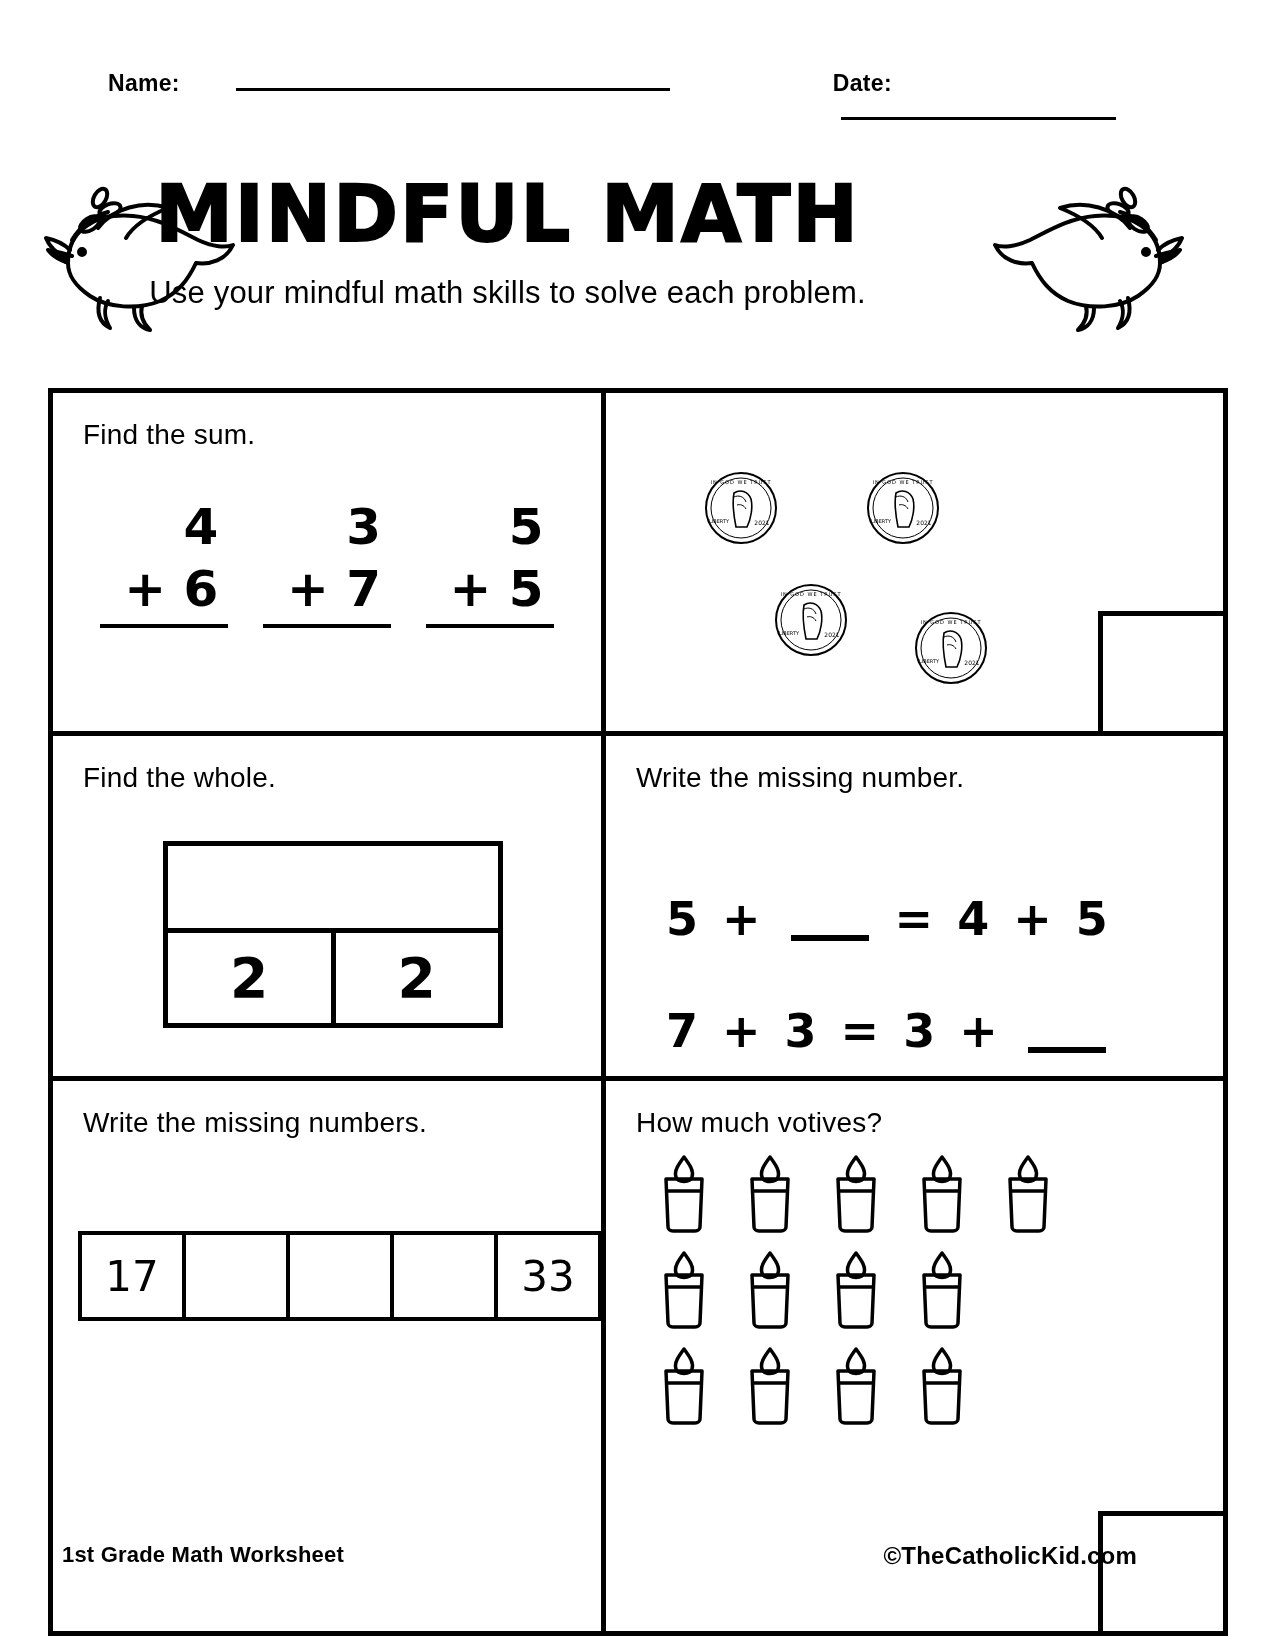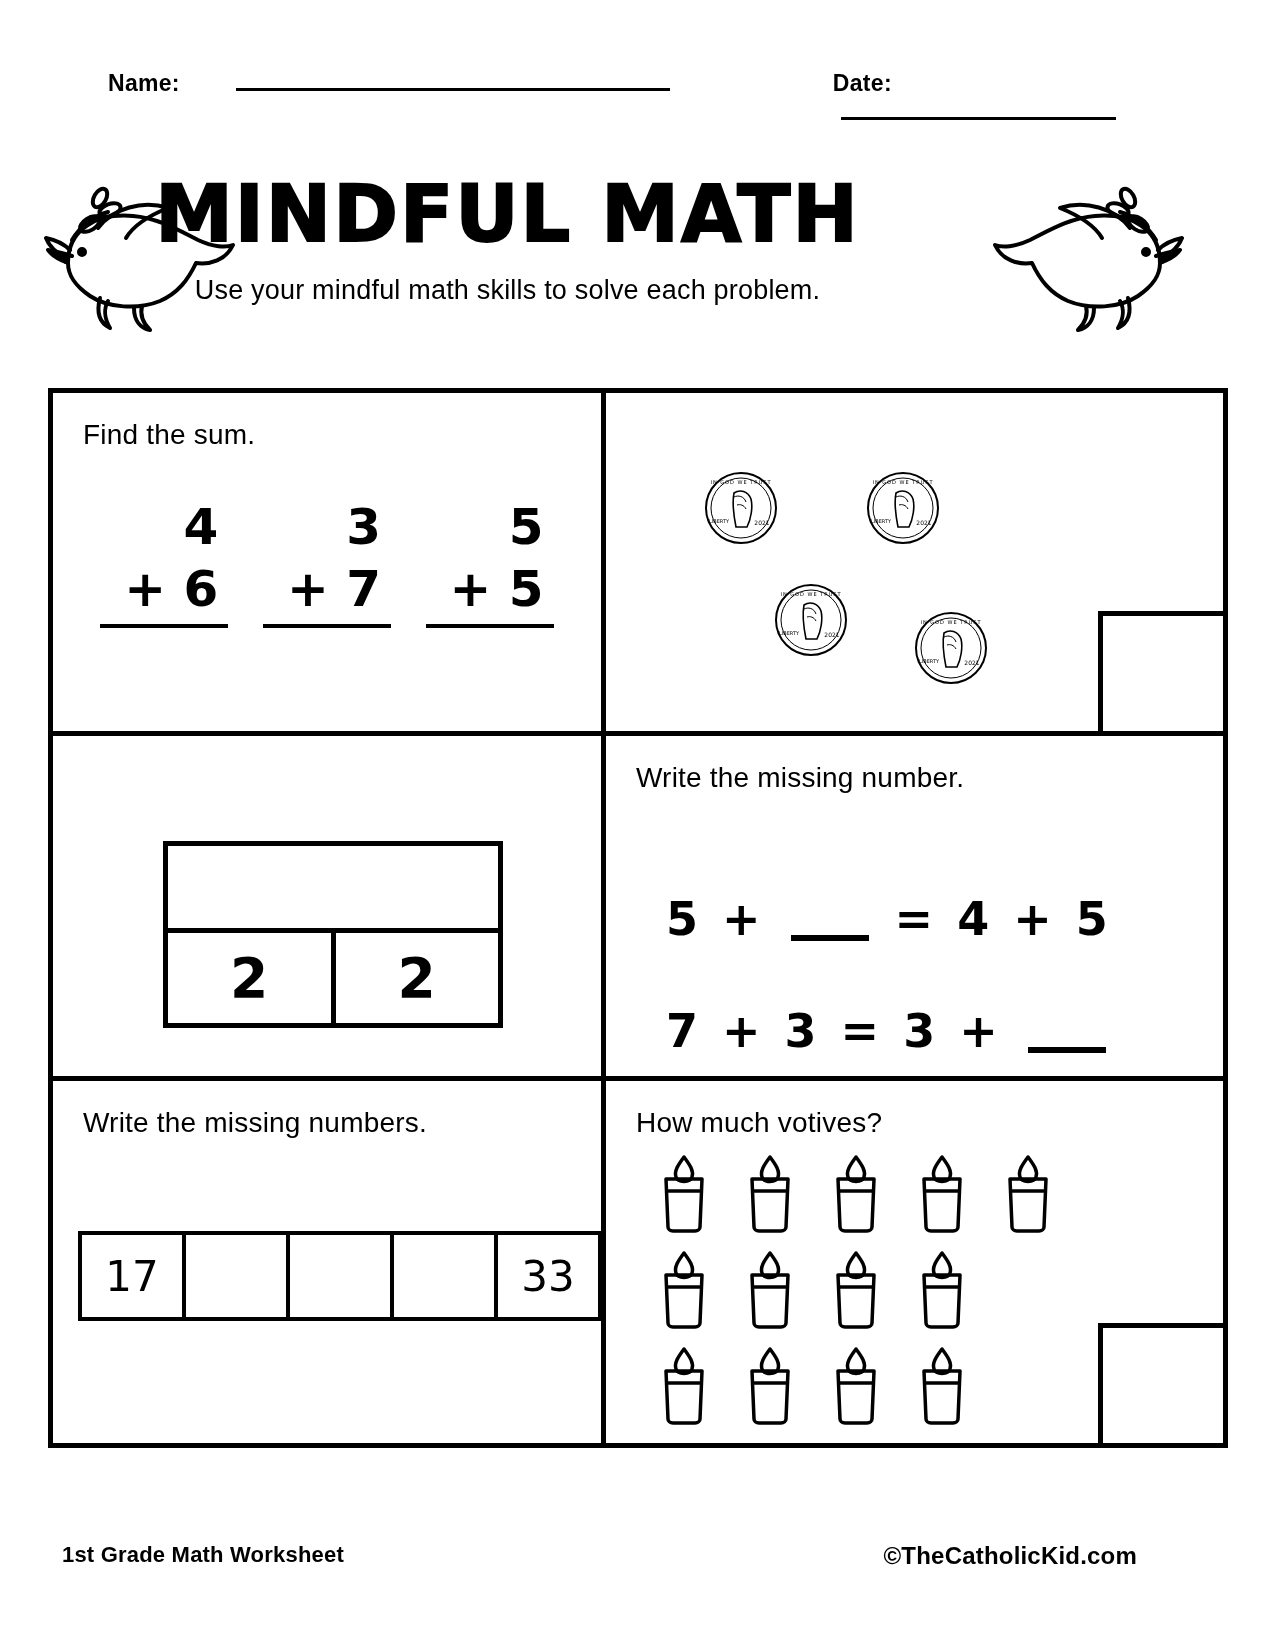--- a/index.html
+++ b/index.html
@@ -52,39 +52,39 @@
   .title {
     font-size: 78px;
     font-weight: bold;
     letter-spacing: 2px;
     line-height: 1;
     margin: 0;
     font-family: "DejaVu Sans", sans-serif;
     -webkit-text-stroke: 2px #000;
   }
   .subtitle {
-    font-size: 27px;
+    font-size: 31px;
     margin-top: 22px;
     letter-spacing: 0.2px;
   }
 
   .dove {
     position: absolute;
     top: 168px;
   }
   .dove-left { left: 38px; }
   .dove-right { left: 990px; }
 
   
   .sheet {
     position: absolute;
     left: 48px;
     top: 388px;
     width: 1180px;
-    height: 1060px;
+    height: 1248px;
     border: 5px solid #000;
     box-sizing: border-box;
     display: grid;
     grid-template-columns: 553px 1fr;
     grid-template-rows: 343px 345px 1fr;
   }
   .cell {
     position: relative;
     box-sizing: border-box;
     overflow: hidden;
@@ -368,20 +368,21 @@
           <text x="37" y="13" font-size="5" text-anchor="middle" stroke="none" fill="#000" font-family="DejaVu Sans, sans-serif" letter-spacing="1">IN GOD WE TRUST</text>
           <text x="15" y="52" font-size="5" text-anchor="middle" stroke="none" fill="#000" font-family="DejaVu Sans, sans-serif">LIBERTY</text>
           <text x="58" y="54" font-size="6" text-anchor="middle" stroke="none" fill="#000" font-family="DejaVu Sans, sans-serif">2021</text>
         </svg>
       </div>
     </div>
     <div class="answer-box"></div>
   </div>
 
   <div class="cell rb bb">
+    <div class="prompt">Find the whole.</div>
     <div class="ppw">
       <div class="ppw-whole"></div>
       <div class="ppw-parts">
         <div class="ppw-part">2</div>
         <div class="ppw-part">2</div>
       </div>
     </div>
   </div>
 
   <div class="cell bb">

